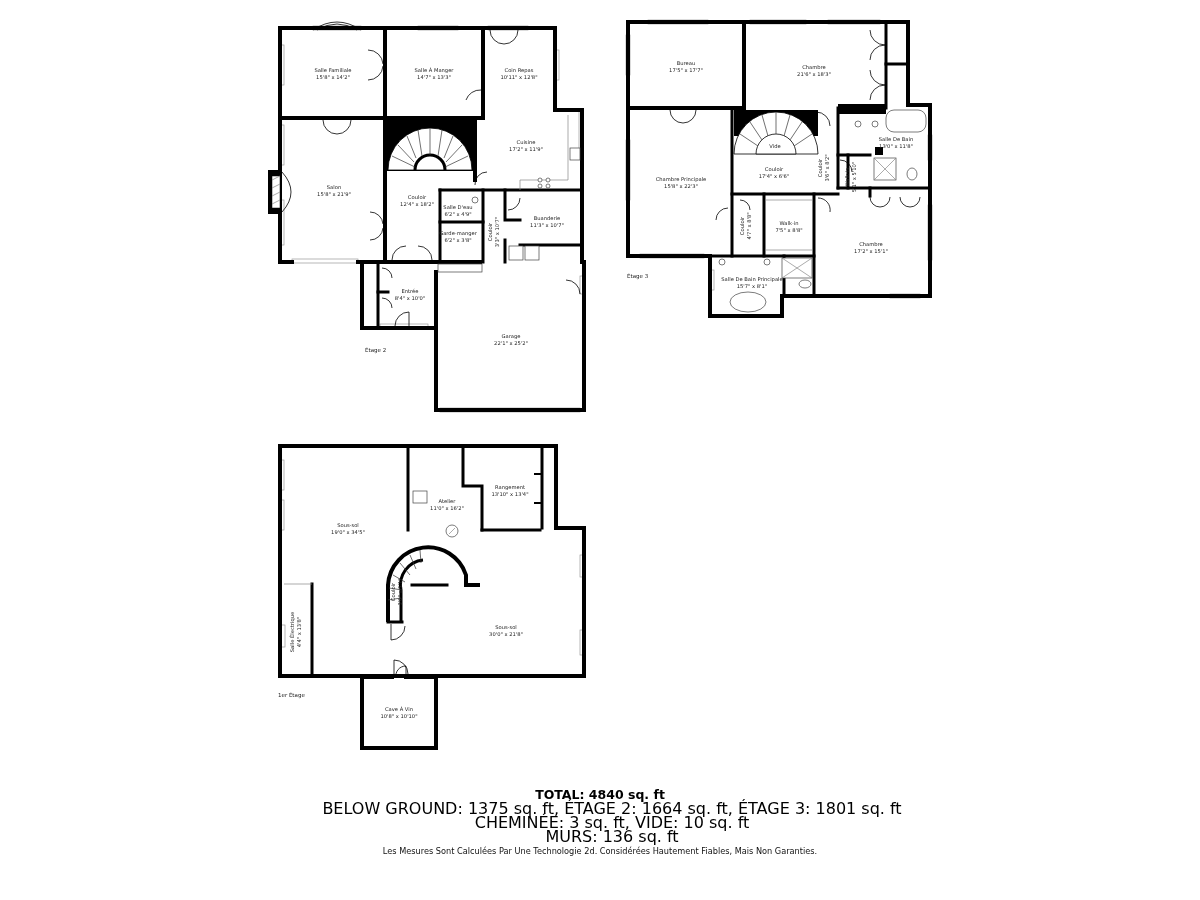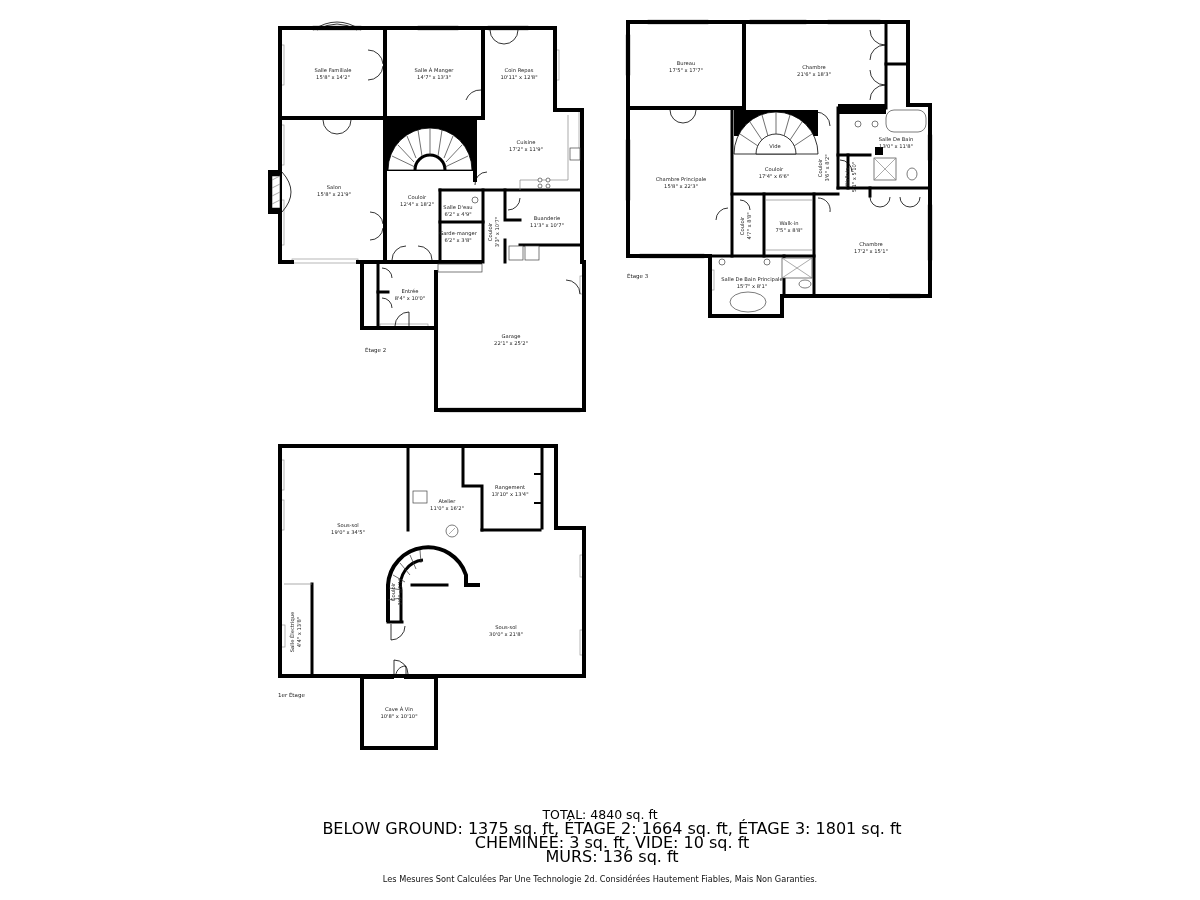--- a/index.html
+++ b/index.html
@@ -10,23 +10,23 @@
   #plan .thin { fill: none; stroke: #000; stroke-width: 0.8; }
   #plan .grey { fill: none; stroke: #888; stroke-width: 0.7; }
   #plan .win { fill: #fff; stroke: #999; stroke-width: 0.7; }
   #plan .fix { fill: #fff; stroke: #444; stroke-width: 0.7; }
   #plan .stair { fill: #fff; stroke: #333; stroke-width: 0.7; }
   .room-label { position: absolute; font-size: 5.2px; line-height: 6.5px; text-align: center; color: #222; white-space: nowrap; transform: translate(-50%, -50%); }
   .room-label .dim { display: block; }
   .room-label.vert { transform: translate(-50%, -50%) rotate(-90deg); }
   .floor-label { position: absolute; font-size: 5.5px; color: #222; white-space: nowrap; }
   #summary { position: absolute; left: 0; top: 788px; width: 1200px; text-align: center; font-family: "DejaVu Sans", sans-serif; }
-  #summary .total { font-size: 12.5px; font-weight: normal; line-height: 14px; margin-top: 20px; }
+  #summary .total { font-size: 12.5px; font-weight: bold; line-height: 14px; }
   #summary .line { font-size: 16px; line-height: 14px; padding-left: 24px; }
-  #summary .disclaimer { font-size: 8.2px; margin-top: 10px; color: #111; }
+  #summary .disclaimer { font-size: 8.2px; margin-top: 2px; color: #111; }
 </style>
 </head>
 <body>
 
 <svg id="plan" viewBox="0 0 1200 780" xmlns="http://www.w3.org/2000/svg">
 
   <g>
 
     <rect class="win" x="313" y="26" width="48" height="4"></rect>
     <rect class="win" x="418" y="26" width="40" height="4"></rect>

